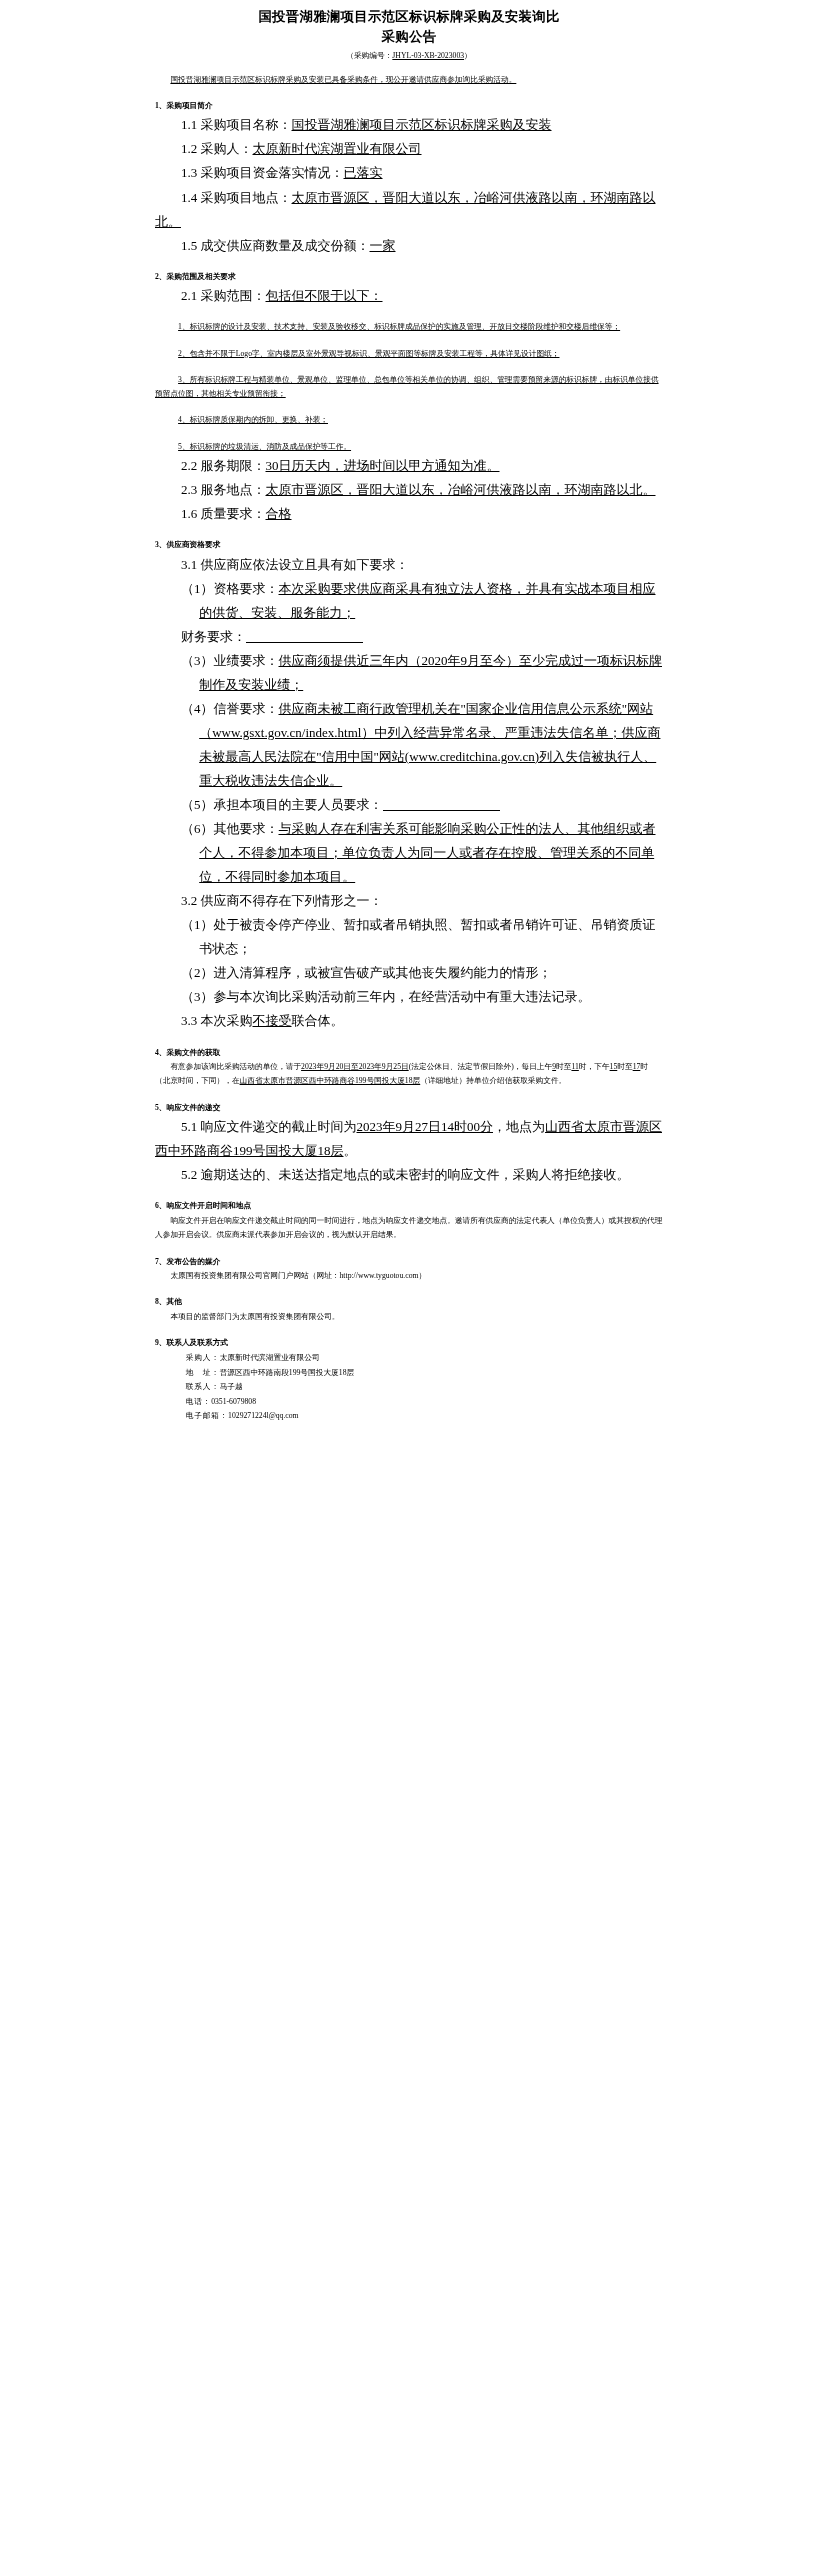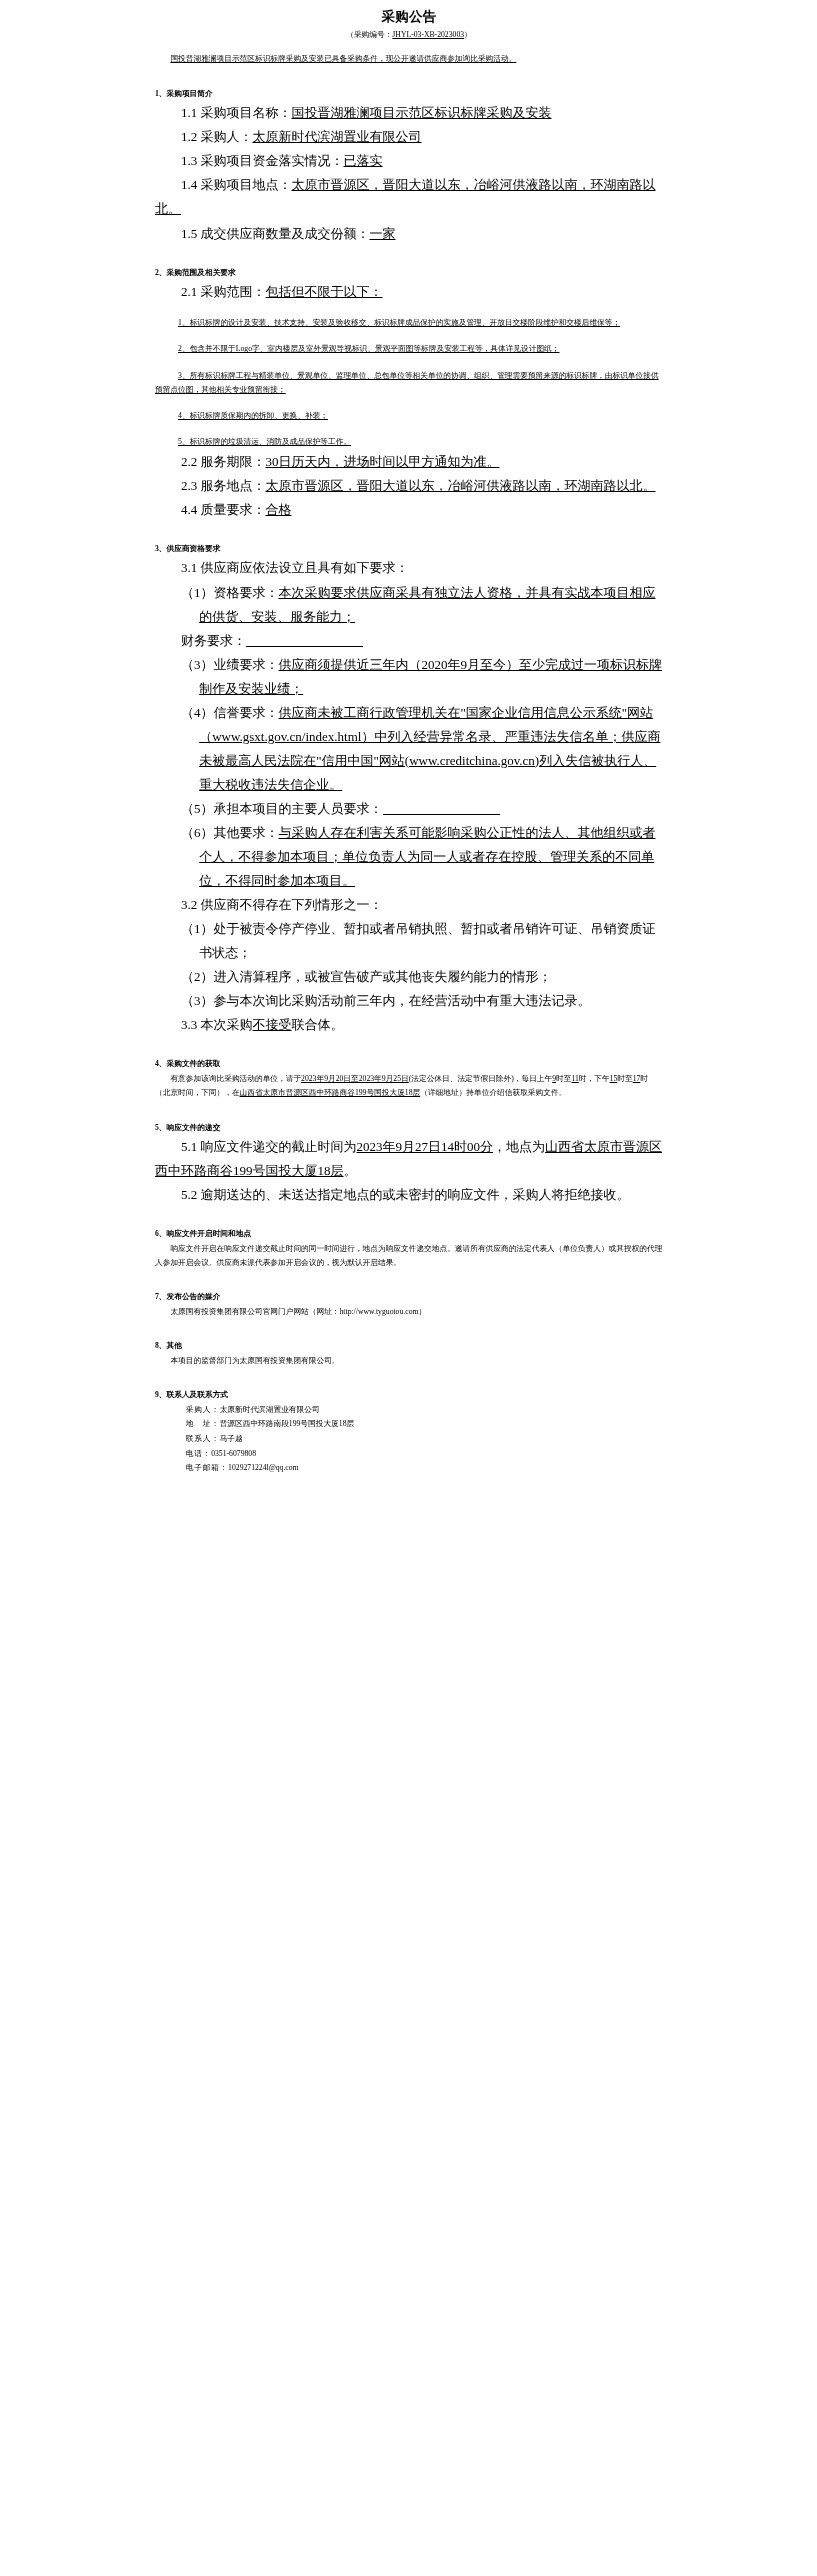--- a/index.html
+++ b/index.html
@@ -43,21 +43,21 @@
     margin-bottom: 1px;
   }
   .u {
     text-decoration: underline;
     margin-top: 12px;
   }
   .sec-title {
     font-size: 7.7px;
     font-weight: bold;
     line-height: 1.9;
-    margin-top: 20px;
+    margin-top: 12px;
   }
   .lvl1 {
     text-indent: 2em;
     font-size: 13px;
     line-height: 1.85;
   }
   .lvl2 {
     text-indent: 3em;
     font-size: 7.7px;
     line-height: 1.85;
@@ -88,20 +88,21 @@
     height: 1em;
     vertical-align: -0.15em;
   }
 </style>
 </head>
 <body>
 
 <div class="page">
 
   <div class="doc-title">
+    <div>国投晋湖雅澜项目示范区标识标牌采购及安装询比</div>
     <div>采购公告</div>
   </div>
 
   <div class="doc-number">
     <span>（采购编号：</span><span class="u">JHYL-03-XB-2023003</span><span>）</span>
   </div>
 
   <p class="para u">国投晋湖雅澜项目示范区标识标牌采购及安装已具备采购条件，现公开邀请供应商参加询比采购活动。</p>
 
   <p class="sec-title">1、采购项目简介</p>
@@ -113,21 +114,21 @@
 
   <p class="sec-title">2、采购范围及相关要求</p>
   <p class="lvl1"><span>2.1 采购范围：</span><span class="u">包括但不限于以下：</span></p>
   <p class="lvl2 u">1、标识标牌的设计及安装、技术支持、安装及验收移交、标识标牌成品保护的实施及管理、开放日交楼阶段维护和交楼后维保等；</p>
   <p class="lvl2 u">2、包含并不限于Logo字、室内楼层及室外景观导视标识、景观平面图等标牌及安装工程等，具体详见设计图纸；</p>
   <p class="lvl2 u">3、所有标识标牌工程与精装单位、景观单位、监理单位、总包单位等相关单位的协调、组织、管理需要预留来源的标识标牌，由标识单位接供预留点位图，其他相关专业预留衔接；</p>
   <p class="lvl2 u">4、标识标牌质保期内的拆卸、更换、补装；</p>
   <p class="lvl2 u">5、标识标牌的垃圾清运、消防及成品保护等工作。</p>
   <p class="lvl1"><span>2.2 服务期限：</span><span class="u">30日历天内，进场时间以甲方通知为准。</span></p>
   <p class="lvl1"><span>2.3 服务地点：</span><span class="u">太原市晋源区，晋阳大道以东，冶峪河供液路以南，环湖南路以北。</span></p>
-  <p class="lvl1"><span>4.4 质量要求：</span><span class="u">合格</span></p>
+  <p class="lvl1"><span>1.6 质量要求：</span><span class="u">合格</span></p>
 
   <p class="sec-title">3、供应商资格要求</p>
   <p class="lvl1">3.1 供应商应依法设立且具有如下要求：</p>
   <p class="hang"><span>（1）资格要求：</span><span class="u">本次采购要求供应商采具有独立法人资格，并具有实战本项目相应的供货、安装、服务能力；</span></p>
   <p class="hang"><span>财务要求：</span><span class="blank"></span></p>
   <p class="hang"><span>（3）业绩要求：</span><span class="u">供应商须提供近三年内（2020年9月至今）至少完成过一项标识标牌制作及安装业绩；</span></p>
   <p class="hang"><span>（4）信誉要求：</span><span class="u">供应商未被工商行政管理机关在"国家企业信用信息公示系统"网站（www.gsxt.gov.cn/index.html）中列入经营异常名录、严重违法失信名单；供应商未被最高人民法院在"信用中国"网站(www.creditchina.gov.cn)列入失信被执行人、重大税收违法失信企业。</span></p>
   <p class="hang"><span>（5）承担本项目的主要人员要求：</span><span class="blank"></span></p>
   <p class="hang"><span>（6）其他要求：</span><span class="u">与采购人存在利害关系可能影响采购公正性的法人、其他组织或者个人，不得参加本项目；单位负责人为同一人或者存在控股、管理关系的不同单位，不得同时参加本项目。</span></p>
   <p class="lvl1">3.2 供应商不得存在下列情形之一：</p>

